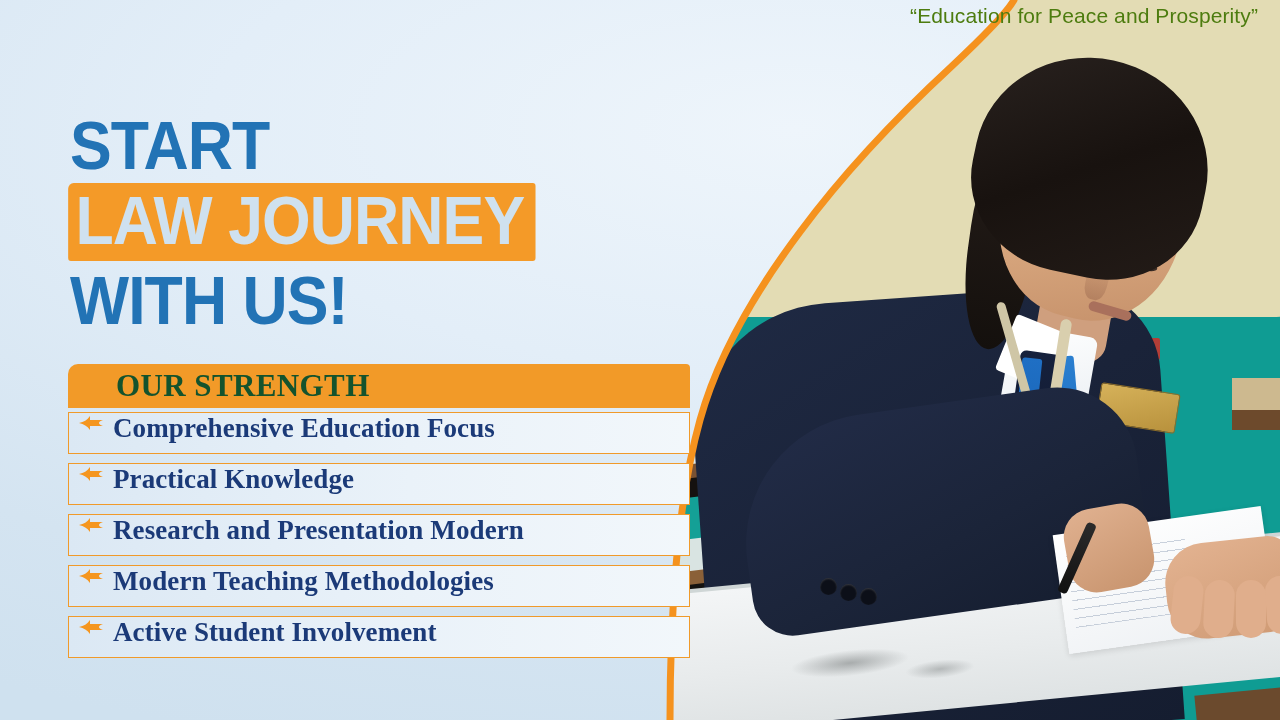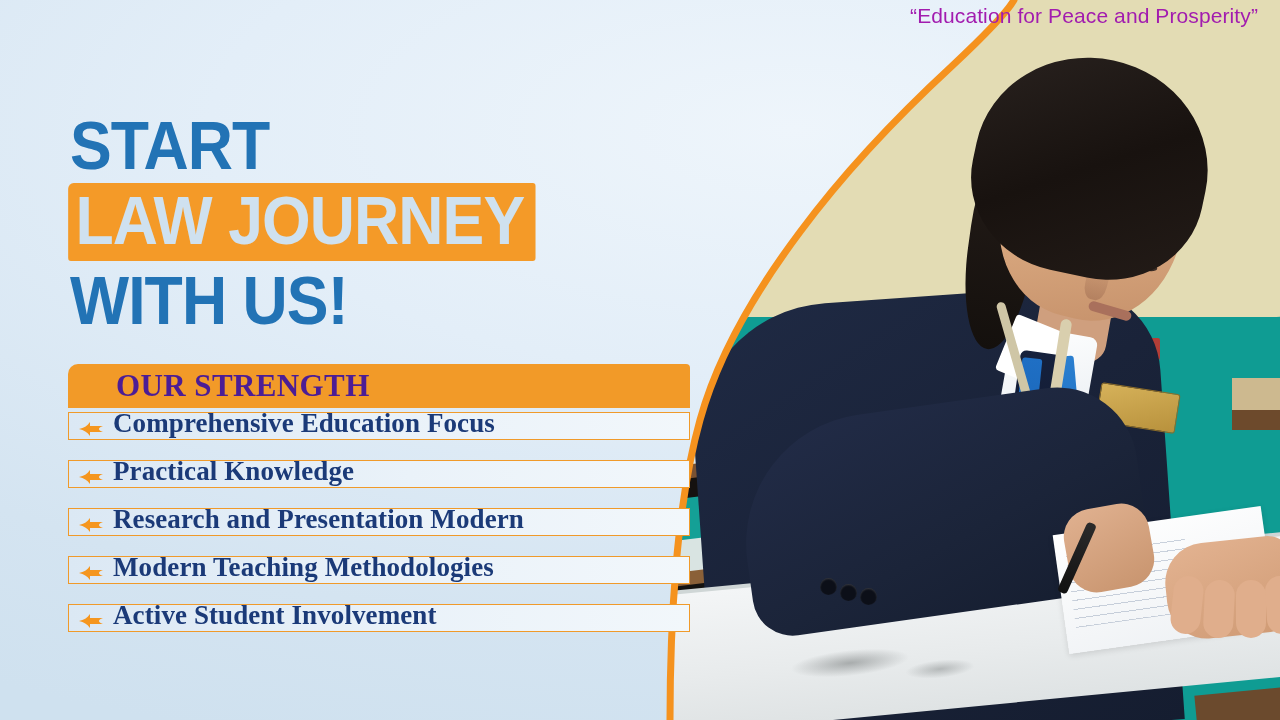--- a/index.html
+++ b/index.html
@@ -217,21 +217,21 @@
     background:linear-gradient(180deg,#2b2b2b,#111);
     border-radius:4px;transform:rotate(24deg);
   }
 
   
   .curve-stroke{position:absolute;inset:0;pointer-events:none;}
 
   
   .tagline{
     position:absolute;right:22px;top:4px;
-    font-size:21px;color:#a21caf;letter-spacing:.1px;white-space:nowrap;
+    font-size:21px;color:#4d7c0f;letter-spacing:.1px;white-space:nowrap;
   }
 
   
   .headline{position:absolute;left:70px;top:112px;width:640px;}
   .hl-line{
     font-family:"Liberation Sans",sans-serif;
     font-weight:bold;font-size:68px;line-height:.98;
     letter-spacing:-1px;color:#2273b5;
     transform:scaleX(.92);transform-origin:left center;
   }
@@ -244,29 +244,29 @@
   .hl-with{margin-top:6px;}
 
   
   .strength{position:absolute;left:68px;top:364px;width:622px;}
   .strength-head{
     height:44px;background:#f29a28;border-radius:10px 4px 0 0;
     display:flex;align-items:center;padding-left:48px;box-sizing:border-box;
   }
   .strength-head span{
     font-family:"Liberation Serif",serif;font-weight:bold;
-    font-size:31px;color:#4c1d95;letter-spacing:.4px;
+    font-size:31px;color:#14532d;letter-spacing:.4px;
     transform:scaleX(1.0);
   }
   .rows{margin-top:4px;}
   .row{
-    position:relative;height:28px;margin-bottom:20px;
+    position:relative;height:42px;margin-bottom:9px;
     border:1.5px solid #f09a2a;
     background:linear-gradient(90deg,#dbe8f4 0%,#eaf2f9 55%,#f2f7fb 100%);
-    display:flex;align-items:flex-end;box-sizing:border-box;
+    display:flex;align-items:flex-start;box-sizing:border-box;
   }
   .row-arrow{width:44px;display:flex;align-items:center;justify-content:center;flex:0 0 44px;}
   .row-text{
     font-family:"Liberation Serif",serif;font-weight:bold;
     font-size:27px;color:#1b3a78;letter-spacing:.1px;white-space:nowrap;
   }
 </style>
 </head>
 <body>
 

